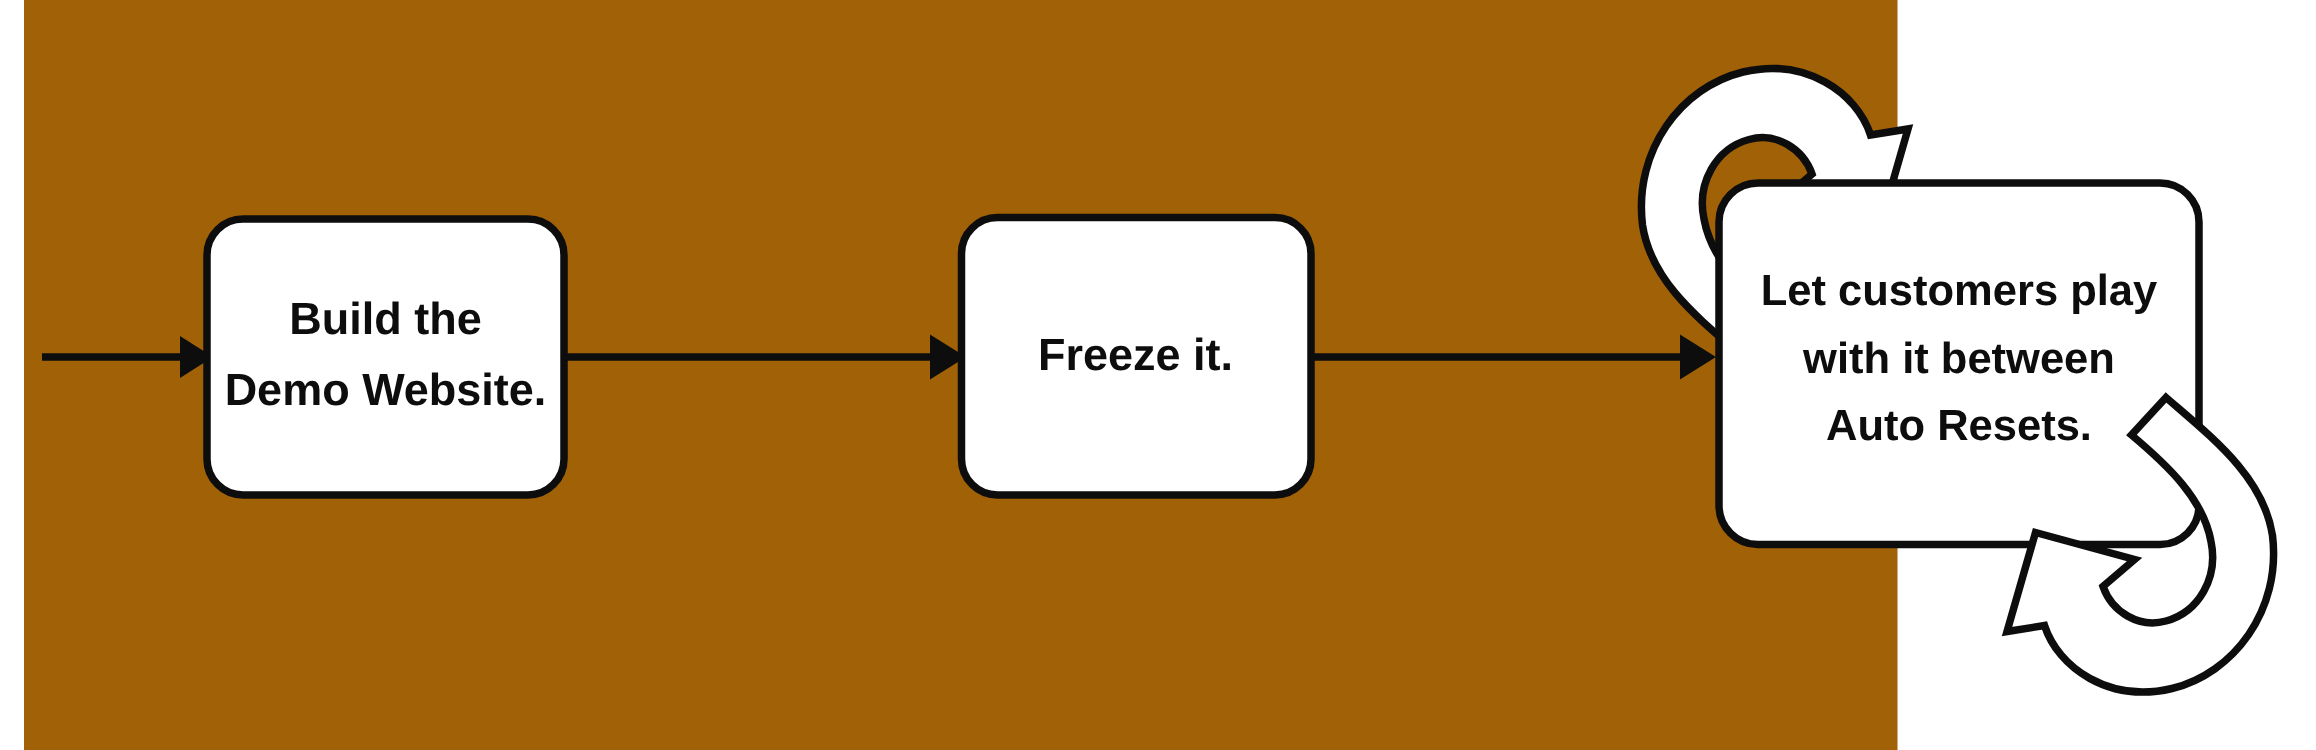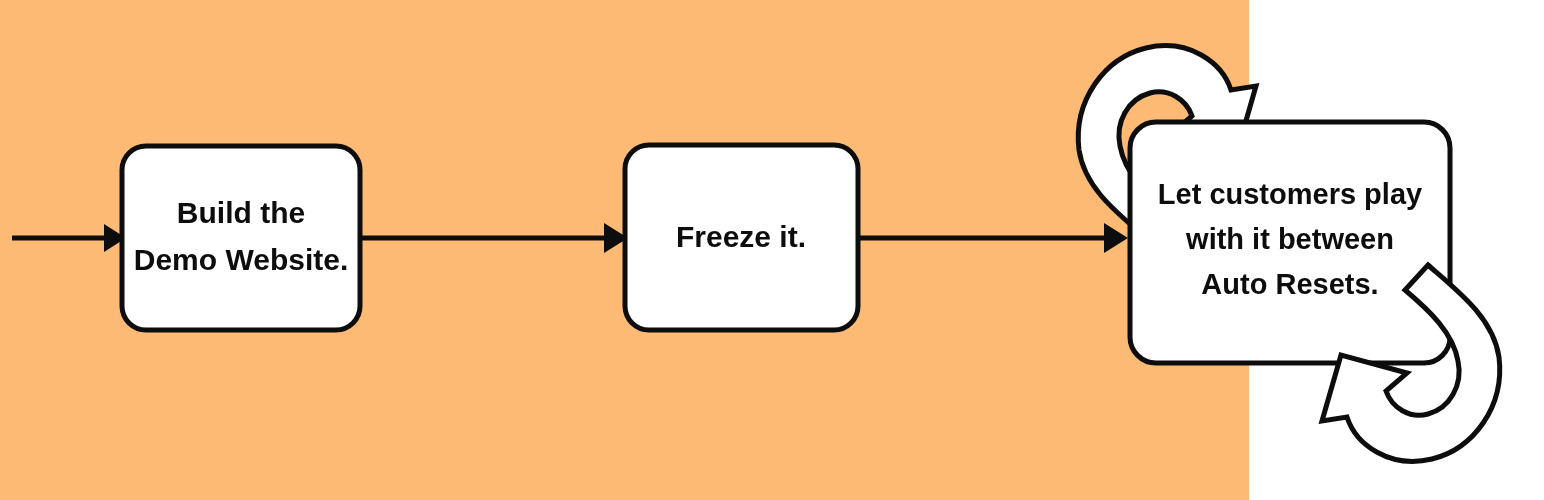--- a/index.html
+++ b/index.html
@@ -11,21 +11,22 @@
   body {
     width: 1544px;
     height: 500px;
     overflow: hidden;
     font-family: "Liberation Sans", sans-serif;
   }
   #diagram-canvas {
     position: relative;
     width: 1249px;
     height: 500px;
-    background: #fdba74;
+    background: #a16207;
+    margin-left: 16px;
   }
   #flow-svg {
     display: block;
     width: 1544px;
     height: 500px;
   }
   .node-shape {
     fill: #ffffff;
     stroke: #0d0d0d;
     stroke-width: 5;

